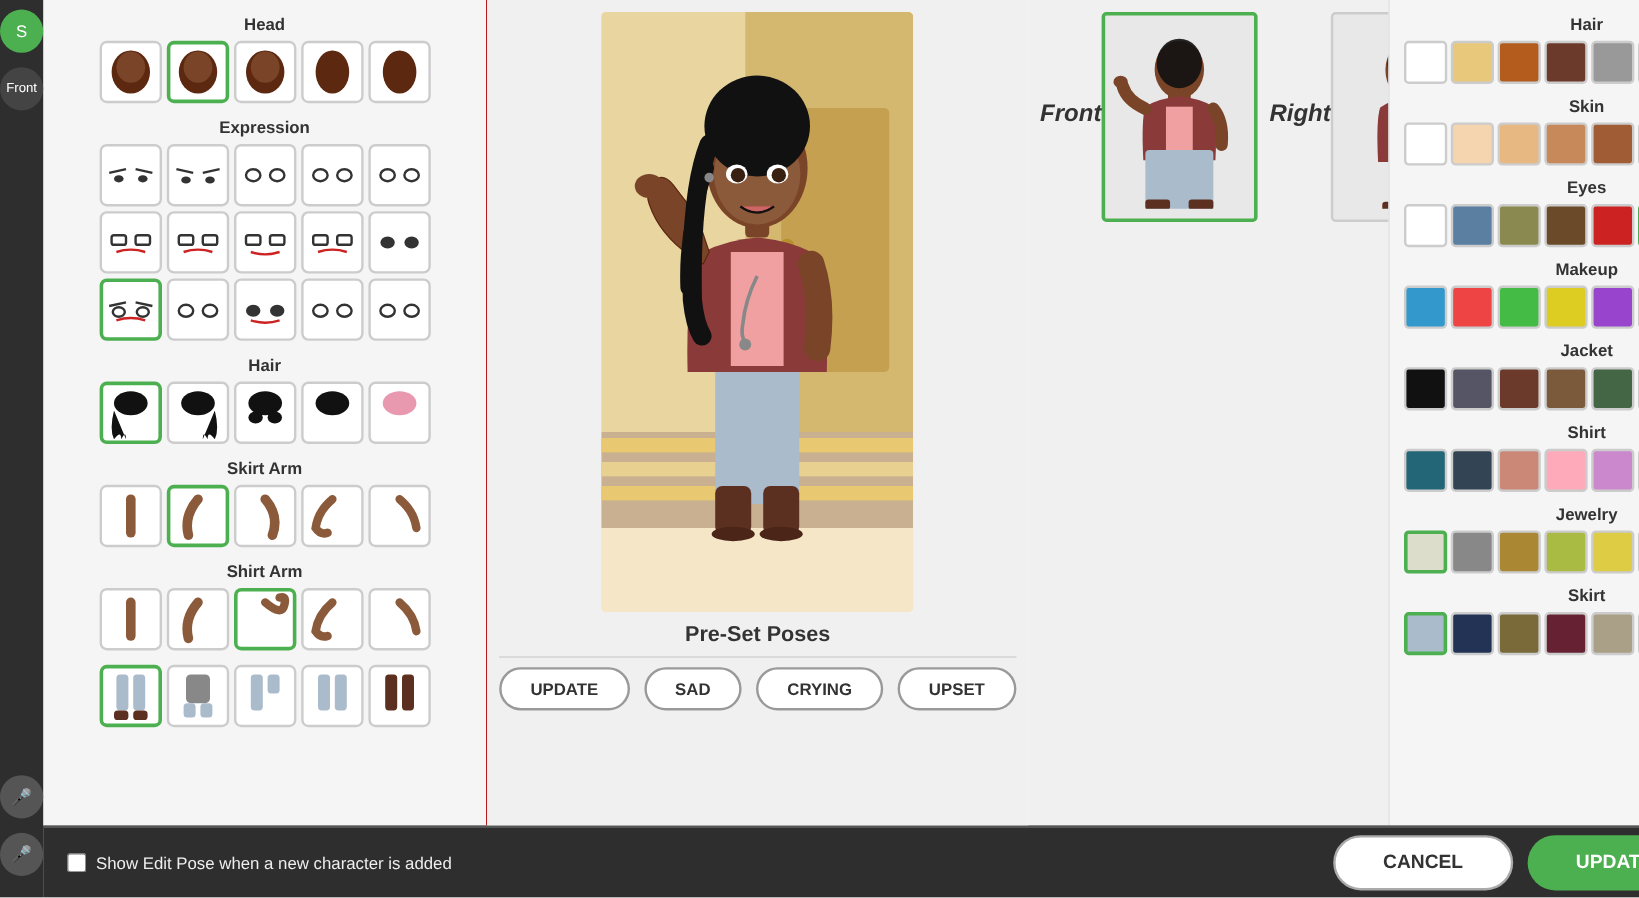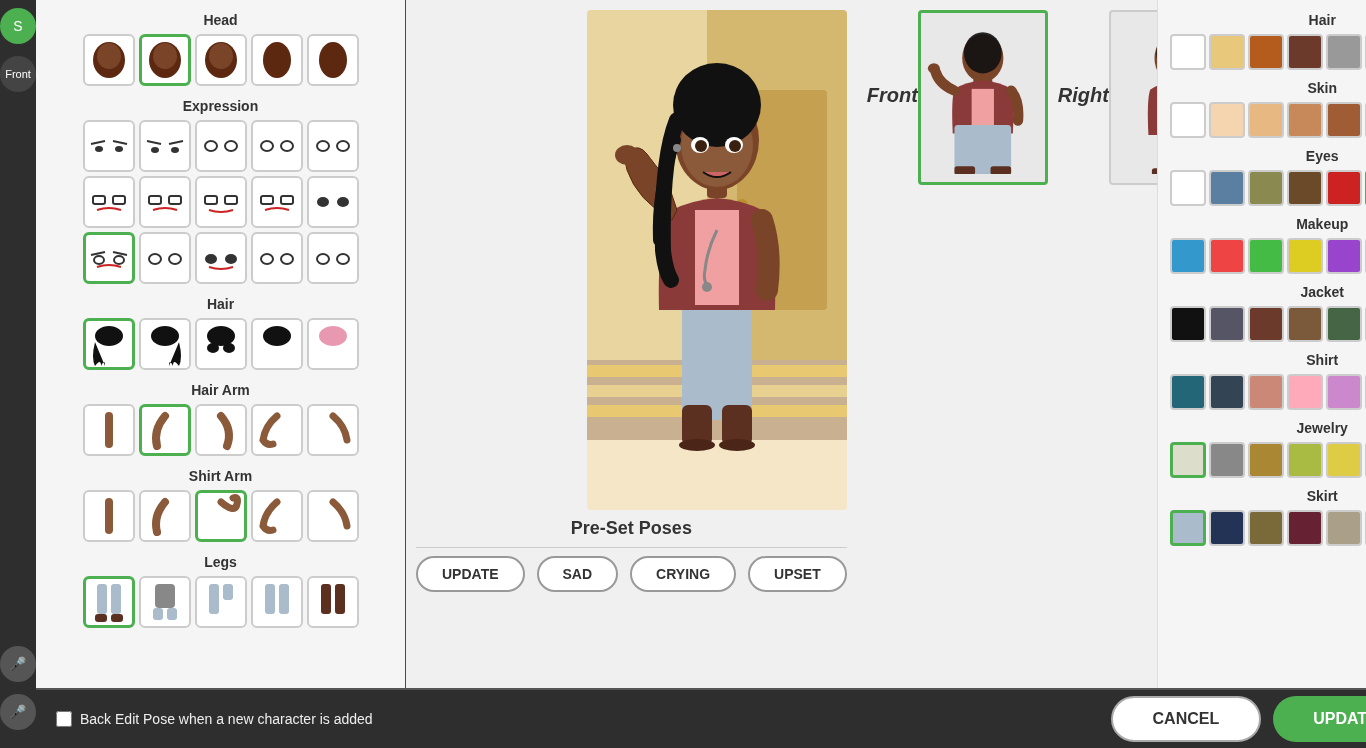--- a/index.html
+++ b/index.html
@@ -112,21 +112,21 @@
     .part-item svg, .part-item canvas {
       width: 44px;
       height: 44px;
     }
 
     
     .character-preview {
       flex: 1;
       display: flex;
       flex-direction: column;
-      align-items: flex-end;
+      align-items: center;
       background: #f0f0f0;
       padding: 10px;
       position: relative;
     }
 
     .character-canvas {
       width: 260px;
       height: 500px;
       background: #f5e6c8;
       border-radius: 4px;
@@ -522,21 +522,21 @@
             </div>
             <div class="part-item">
               <svg viewBox="0 0 44 44">
                   <ellipse cx="22" cy="14" rx="14" ry="10" fill="#e899b0"></ellipse>
                 </svg>
             </div>
           </div>
         </div>
 
         <div class="parts-section">
-          <div class="section-title">Hair Arm</div>
+          <div class="section-title">Skirt Arm</div>
           <div class="parts-row">
             <div class="part-item">
               <svg viewBox="0 0 44 44">
                   <rect x="18" y="4" width="8" height="36" rx="4" fill="#8b5a3a"></rect>
                 </svg>
             </div>
             <div class="part-item selected">
               <svg viewBox="0 0 44 44">
                   <path d="M22 8 Q10 22 14 38" stroke="#8b5a3a" stroke-width="8" fill="none" stroke-linecap="round"></path>
                 </svg>
@@ -584,21 +584,20 @@
             </div>
             <div class="part-item">
               <svg viewBox="0 0 44 44">
                   <path d="M22 8 Q34 18 36 32" stroke="#8b5a3a" stroke-width="7" fill="none" stroke-linecap="round"></path>
                 </svg>
             </div>
           </div>
         </div>
 
         <div class="parts-section">
-          <div class="section-title">Legs</div>
           <div class="parts-row">
             <div class="part-item selected">
               <svg viewBox="0 0 44 44">
                   <rect x="10" y="4" width="10" height="30" rx="3" fill="#aabbcc"></rect>
                   <rect x="24" y="4" width="10" height="30" rx="3" fill="#aabbcc"></rect>
                   <rect x="8" y="34" width="12" height="8" rx="3" fill="#5c3020"></rect>
                   <rect x="24" y="34" width="12" height="8" rx="3" fill="#5c3020"></rect>
                 </svg>
             </div>
             <div class="part-item">
@@ -857,21 +856,21 @@
 
           </div>
         </div>
       </div>
 
     </div>
 
     <div class="bottom-bar">
       <label class="show-edit-label">
         <input type="checkbox" style="">
-        <span>Back Edit Pose when a new character is added</span>
+        <span>Show Edit Pose when a new character is added</span>
       </label>
       <div class="bottom-buttons">
         <button class="cancel-btn">CANCEL</button>
         <button class="update-btn">UPDATE POSE</button>
       </div>
     </div>
 
   </div>
 </div>
 

